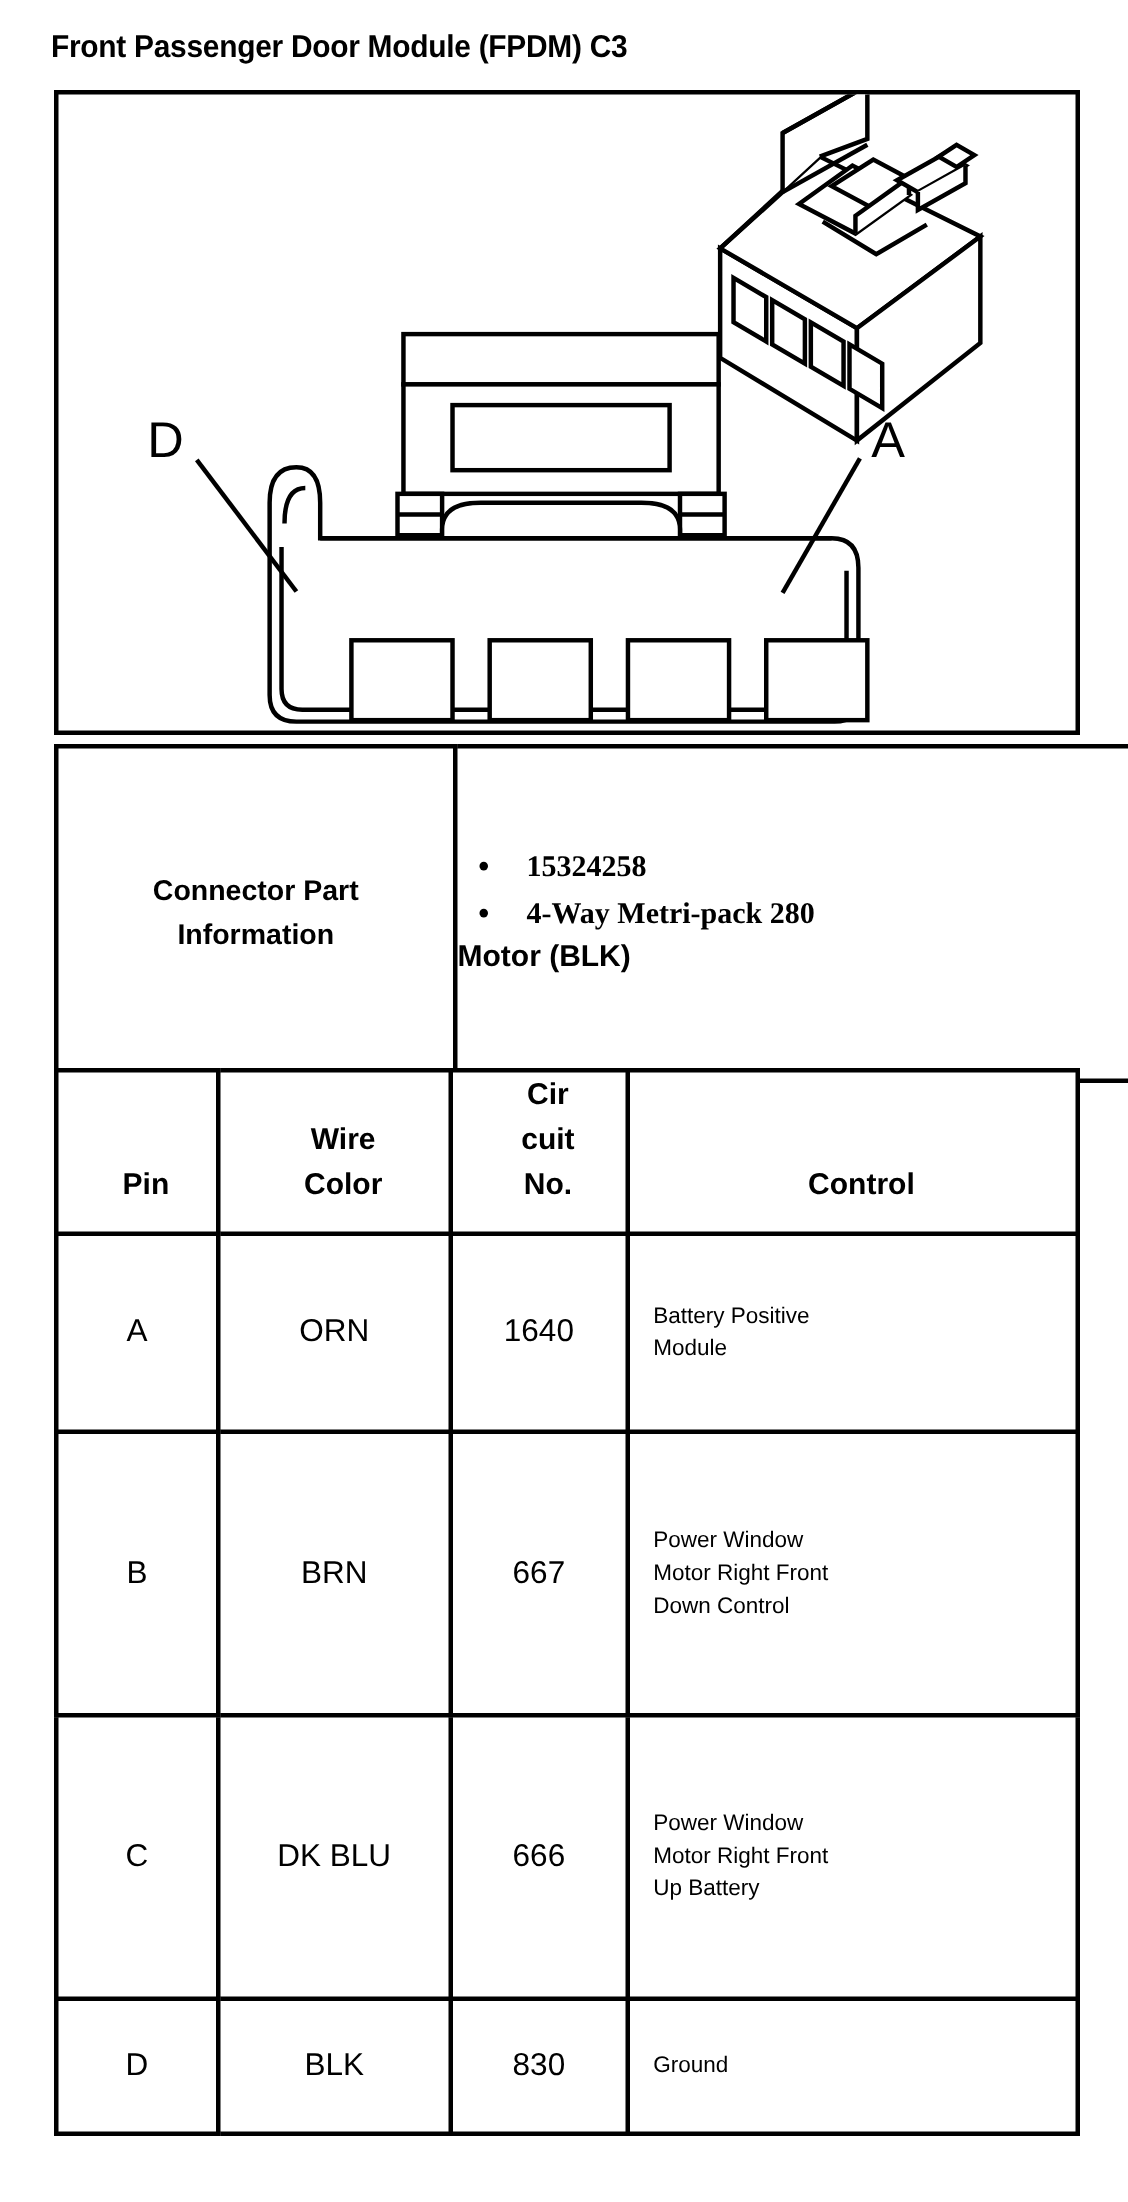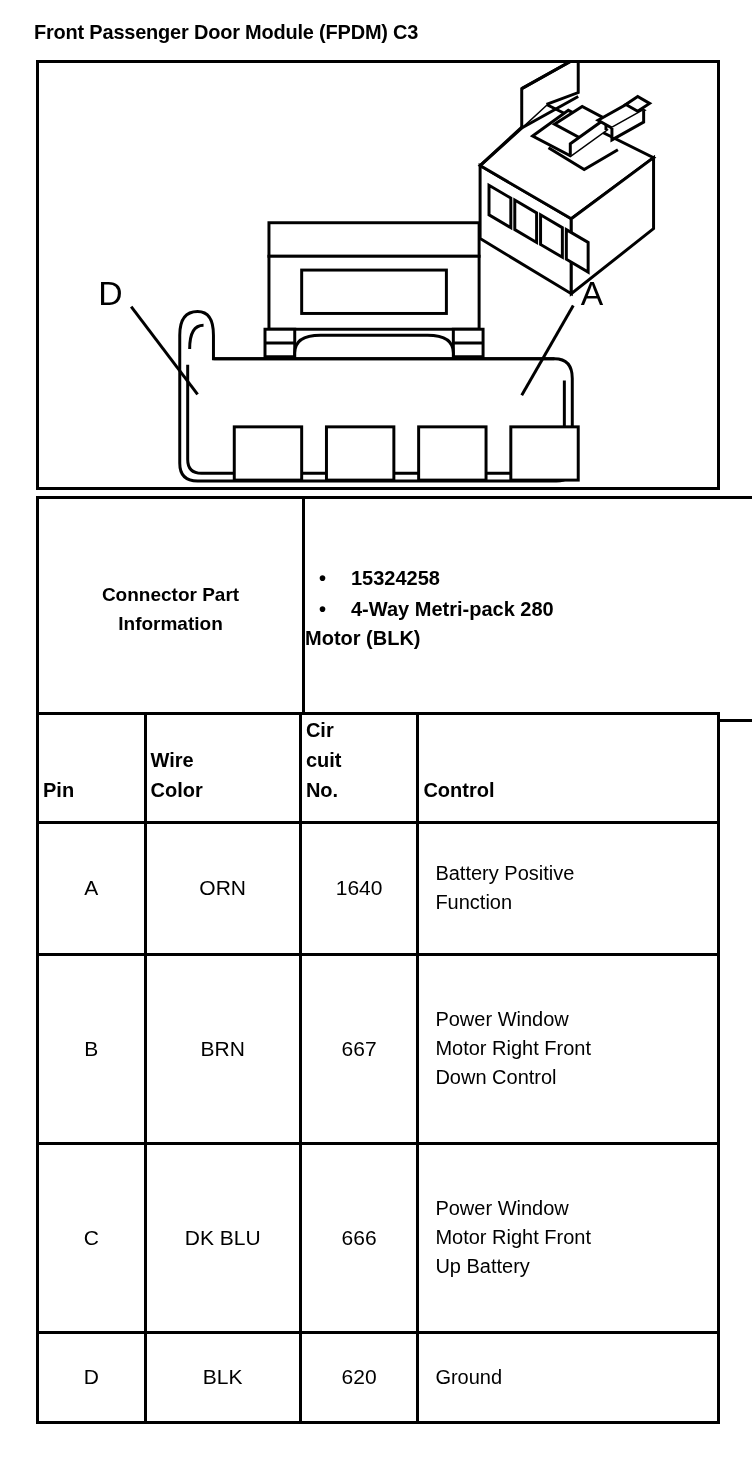--- a/index.html
+++ b/index.html
@@ -108,20 +108,21 @@
     padding-left: 46px;
     margin-bottom: 2px;
   }
   .cpi-list li .bullet-dot {
     position: absolute;
     left: 14px;
     top: 0;
   }
   .cpi-list li .bullet-text {
     display: inline;
+    font-family: Liberation Serif, serif;
   }
   
   .cpi-list li.wrap-out {
     padding-left: 0;
   }
   .cpi-list li.wrap-out .bullet-dot {
     position: static;
     display: inline-block;
     width: 46px;
     padding-left: 14px;
@@ -129,36 +130,36 @@
   }
 
   
   .col-pin      { width: 108px; }
   .col-wire     { width: 156px; }
   .col-circuit  { width: 118px; }
   .col-function { width: 302px; }
 
   .pin-table th {
     vertical-align: bottom;
-    text-align: left;
+    text-align: center;
     font-size: 20px;
     font-weight: bold;
     line-height: 1.5;
-    padding: 0 4px 16px 4px;
+    padding: 0 4px 16px 16px;
   }
   .pin-table td.cell-pin,
   .pin-table td.cell-wire,
   .pin-table td.cell-circuit {
     text-align: center;
     font-size: 21px;
     font-weight: normal;
   }
   .pin-table td.cell-function {
     text-align: left;
-    font-size: 20px;
+    font-size: 15px;
     font-weight: normal;
     line-height: 1.45;
     padding: 4px 0 4px 16px;
   }
   .fn-line { display: block; }
 </style>
 </head>
 <body>
 
 <div class="page-title">Front Passenger Door Module (FPDM) C3</div>
@@ -267,21 +268,21 @@
     </tr>
   </thead>
   <tbody>
 
     <tr style="height:115px;">
       <td class="cell-pin">A</td>
       <td class="cell-wire">ORN</td>
       <td class="cell-circuit">1640</td>
       <td class="cell-function">
         <span class="fn-line">Battery Positive</span>
-        <span class="fn-line">Function</span>
+        <span class="fn-line">Module</span>
       </td>
     </tr>
 
     <tr style="height:165px;">
       <td class="cell-pin">B</td>
       <td class="cell-wire">BRN</td>
       <td class="cell-circuit">667</td>
       <td class="cell-function">
         <span class="fn-line">Power Window</span>
         <span class="fn-line">Motor Right Front</span>
@@ -296,19 +297,19 @@
       <td class="cell-function">
         <span class="fn-line">Power Window</span>
         <span class="fn-line">Motor Right Front</span>
         <span class="fn-line">Up Battery</span>
       </td>
     </tr>
 
     <tr style="height:79px;">
       <td class="cell-pin">D</td>
       <td class="cell-wire">BLK</td>
-      <td class="cell-circuit">620</td>
+      <td class="cell-circuit">830</td>
       <td class="cell-function">
         <span class="fn-line">Ground</span>
       </td>
     </tr>
   </tbody>
 </table>
 
 </body></html>

